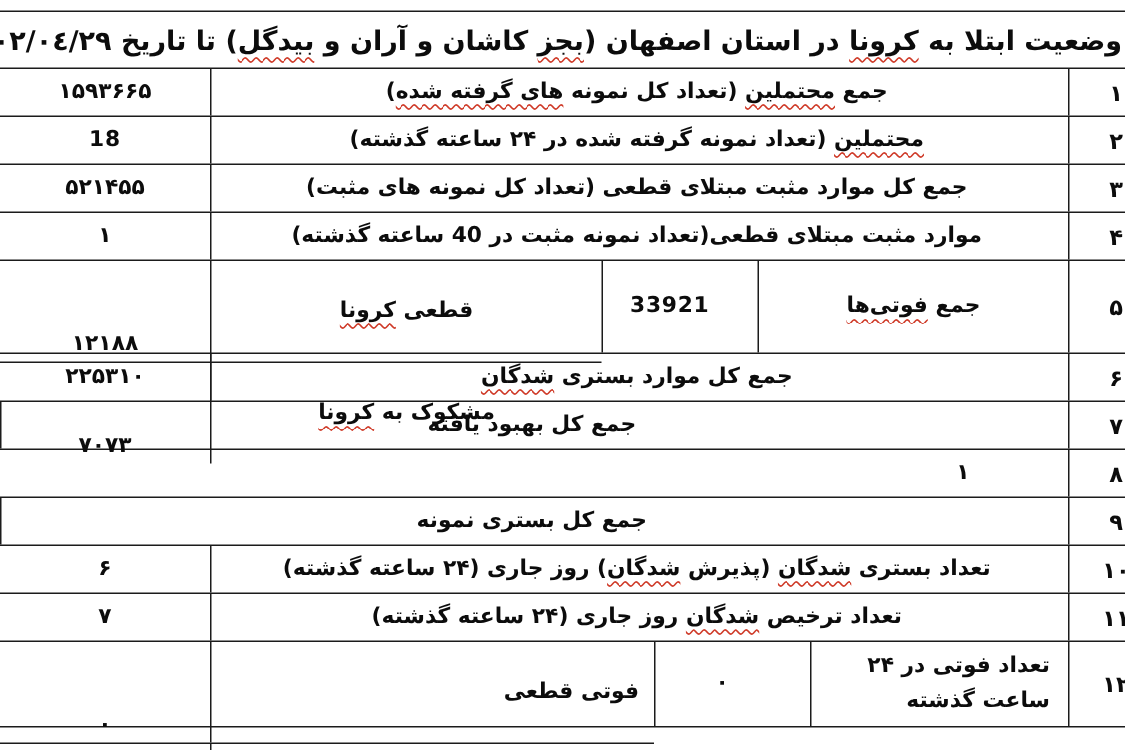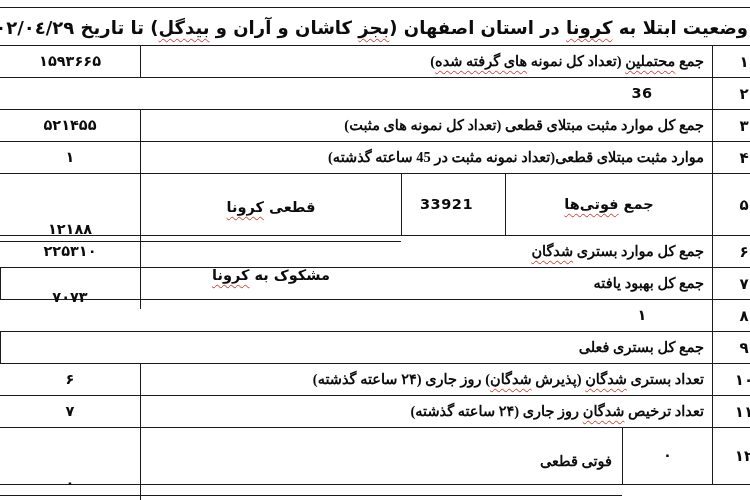--- a/index.html
+++ b/index.html
@@ -16,31 +16,31 @@
   }
   .tbl{
     position:absolute;top:45px;left:0;width:775px;direction:rtl;
     border-top:1.8px solid #1b1b1b;color:#0c0c0c;font-weight:700;font-size:14.5px;
   }
   .row{display:flex;height:32px;border-bottom:1.7px solid #1b1b1b;box-sizing:border-box;}
   .row.r5{height:62px;}
   .row.r12{height:57px;}
   .cell{display:flex;align-items:center;justify-content:center;box-sizing:border-box;overflow:hidden;}
   .num{width:63px;border-left:1.5px solid #1b1b1b;font-size:15px;}
-  .lbl{flex:1;justify-content:flex-start;padding:0 8px 0 4px;border-left:1.5px solid #1b1b1b;font-family:Liberation Serif, serif;}
+  .lbl{flex:1;justify-content:center;padding:0 8px 0 4px;border-left:1.5px solid #1b1b1b;}
   .val{width:140px;letter-spacing:0.5px;}
   .slabel{border-left:1.5px solid #1b1b1b;margin-left:14px;}
   .r5 .slabel{width:207px;}
   .r12 .slabel{width:172px;justify-content:flex-start;padding-right:12px;}
   .merged{width:90px;border-left:1.5px solid #1b1b1b;letter-spacing:0.5px;}
   .stack{flex:1;display:flex;flex-direction:column;}
   .srow{flex:1;display:flex;}
   .srow:first-child{border-bottom:1.4px solid #1b1b1b;box-sizing:border-box;}
   .sublbl{flex:1;border-left:1.4px solid #1b1b1b;}
-  .r12 .sublbl{justify-content:flex-start;padding-right:10px;font-family:Liberation Serif, serif;}
+  .r12 .sublbl{justify-content:flex-start;padding-right:10px;}
   .subval{width:140px;margin-top:44px;}
   .t{white-space:pre-line;text-align:right;line-height:1.6;}
   .sq{
     text-decoration-line:underline;
     text-decoration-style:wavy;
     text-decoration-color:#cf3a28;
     text-decoration-thickness:1px;
     text-underline-offset:4px;
   }
 </style>
@@ -59,41 +59,44 @@
           <span class="t">جمع <span class="sq">محتملین</span> (تعداد کل نمونه <span class="sq">های گرفته شده</span>)</span>
         </div>
         <div class="cell val">
           <span class="t">۱۵۹۳۶۶۵</span>
         </div>
       </div>
       <div class="row">
         <div class="cell num">
           <span class="t">۲</span>
         </div>
-        <div class="cell val">
-          <span class="t">36</span>
+        <div class="cell lbl">
+          <span class="t"><span class="sq">محتملین</span> (تعداد نمونه گرفته شده در ۲۴ ساعته گذشته)</span>
+        </div>
+        <div class="cell val">
+          <span class="t">18</span>
         </div>
       </div>
       <div class="row">
         <div class="cell num">
           <span class="t">۳</span>
         </div>
         <div class="cell lbl">
           <span class="t">جمع کل موارد مثبت مبتلای قطعی (تعداد کل نمونه های مثبت)</span>
         </div>
         <div class="cell val">
           <span class="t">۵۲۱۴۵۵</span>
         </div>
       </div>
       <div class="row">
         <div class="cell num">
           <span class="t">۴</span>
         </div>
         <div class="cell lbl">
-          <span class="t">موارد مثبت مبتلای قطعی(تعداد نمونه مثبت در 45 ساعته گذشته)</span>
+          <span class="t">موارد مثبت مبتلای قطعی(تعداد نمونه مثبت در 40 ساعته گذشته)</span>
         </div>
         <div class="cell val">
           <span class="t">۱</span>
         </div>
       </div>
       <div class="row r5">
         <div class="cell num">
           <span class="t">۵</span>
         </div>
         <div class="cell slabel">
@@ -146,21 +149,21 @@
         </div>
         <div class="cell val">
           <span class="t">۱</span>
         </div>
       </div>
       <div class="row">
         <div class="cell num">
           <span class="t">۹</span>
         </div>
         <div class="cell lbl">
-          <span class="t">جمع کل بستری فعلی</span>
+          <span class="t">جمع کل بستری نمونه</span>
         </div>
       </div>
       <div class="row">
         <div class="cell num">
           <span class="t">۱۰</span>
         </div>
         <div class="cell lbl">
           <span class="t">تعداد بستری <span class="sq">شدگان</span> (پذیرش <span class="sq">شدگان</span>) روز جاری (۲۴ ساعته گذشته)</span>
         </div>
         <div class="cell val">
@@ -174,20 +177,24 @@
         <div class="cell lbl">
           <span class="t">تعداد ترخیص <span class="sq">شدگان</span> روز جاری (۲۴ ساعته گذشته)</span>
         </div>
         <div class="cell val">
           <span class="t">۷</span>
         </div>
       </div>
       <div class="row r12">
         <div class="cell num">
           <span class="t">۱۲</span>
+        </div>
+        <div class="cell slabel">
+          <span class="t">تعداد فوتی در ۲۴
+ساعت گذشته</span>
         </div>
         <div class="cell merged">
           <span class="t">۰</span>
         </div>
         <div class="stack">
           <div class="srow">
             <div class="cell sublbl">
               <span class="t">فوتی قطعی</span>
             </div>
             <div class="cell subval">

